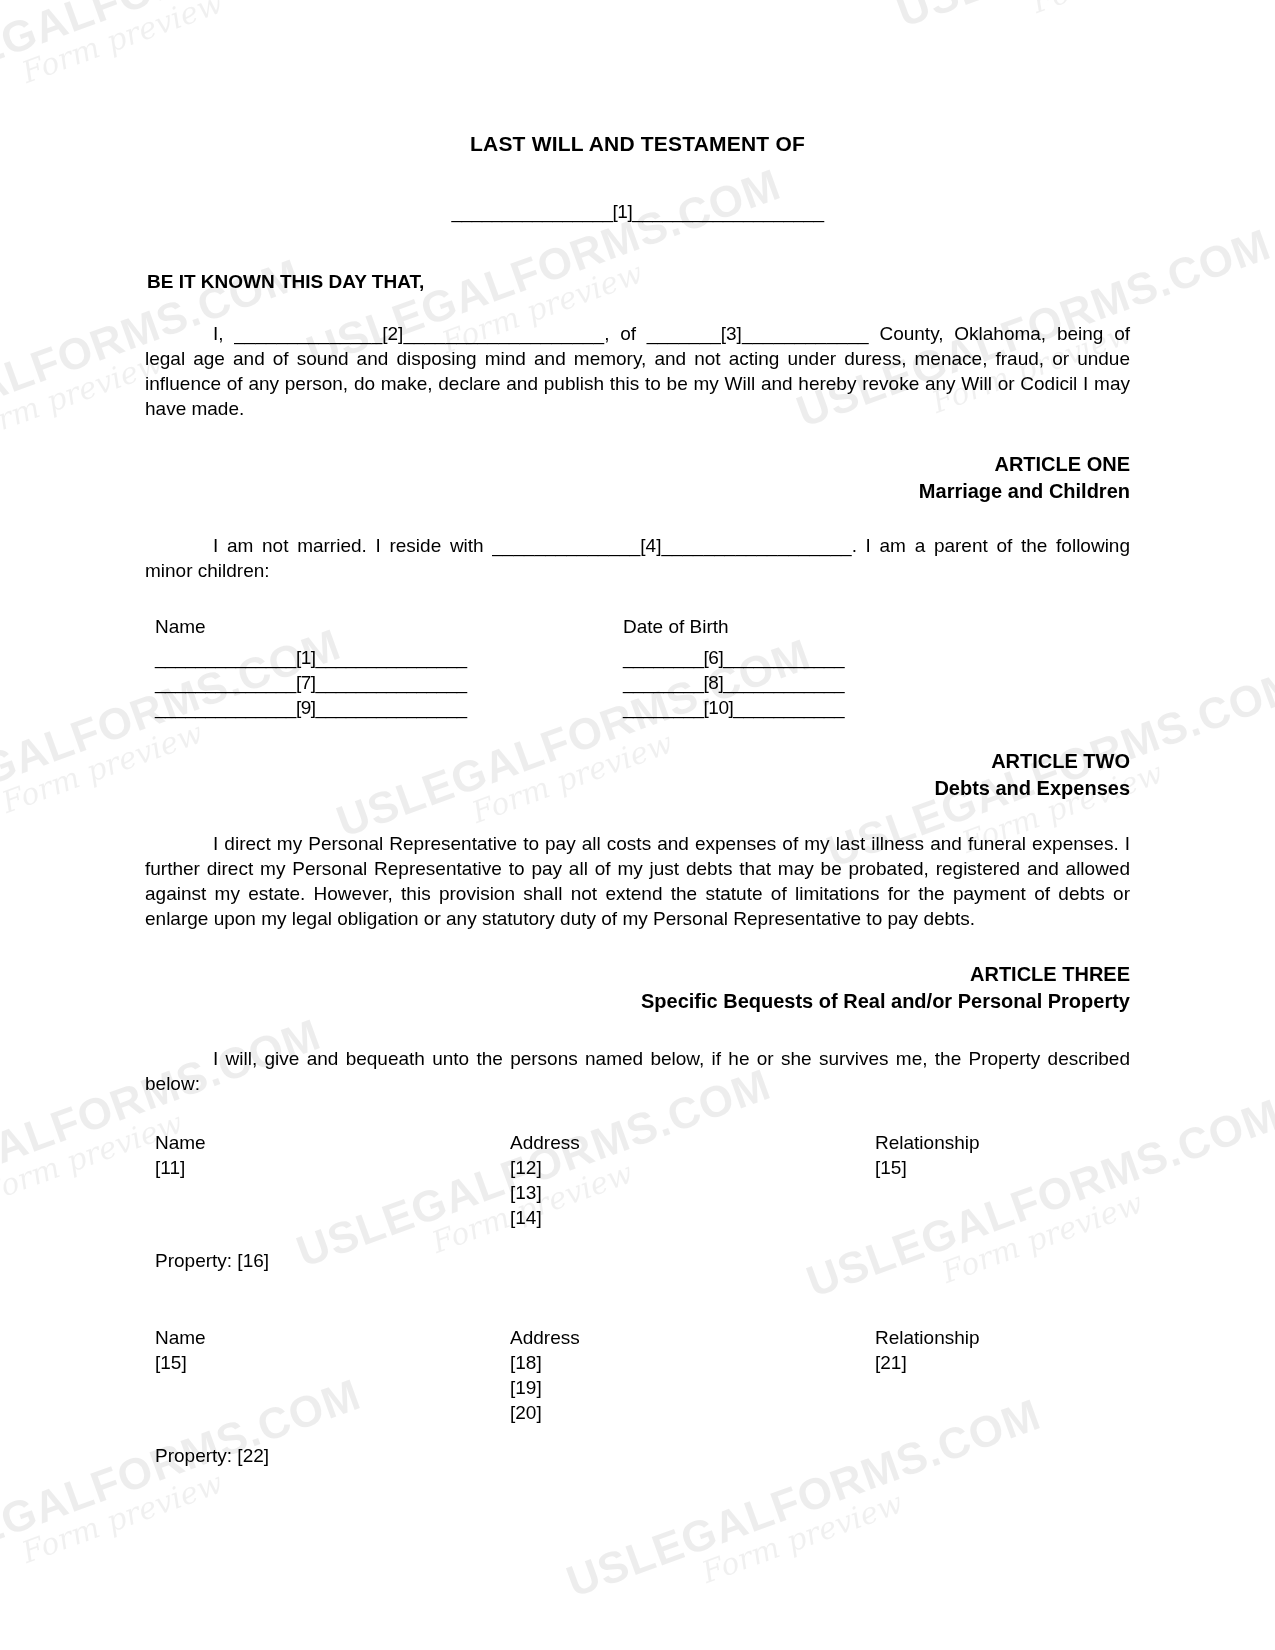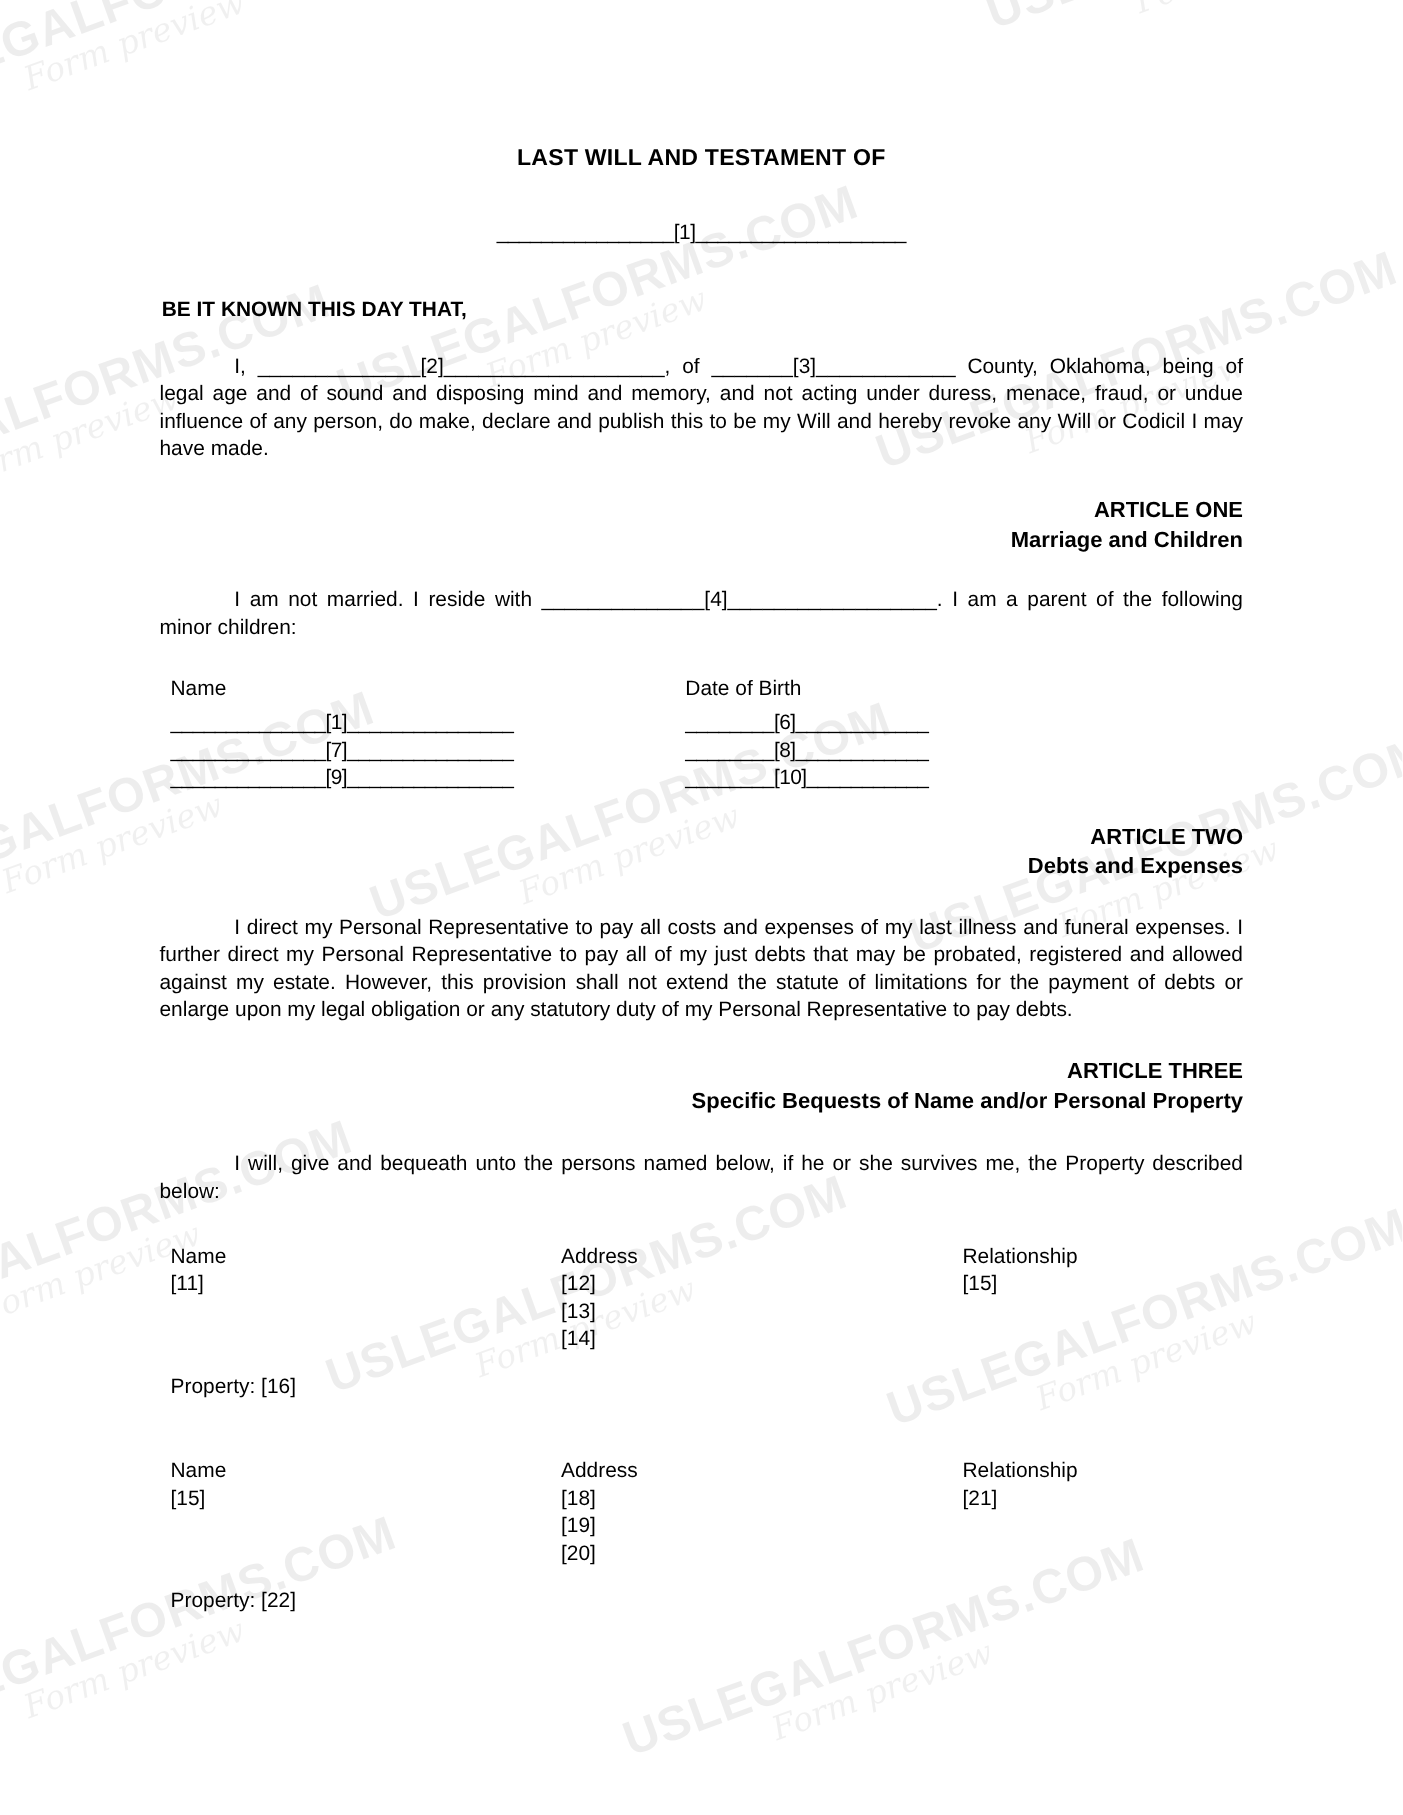--- a/index.html
+++ b/index.html
@@ -262,21 +262,21 @@
 
     <h2 class="article-head art2-head">
       <span>ARTICLE TWO</span><br>
       <span>Debts and Expenses</span>
     </h2>
 
     <p class="para p-art2"><span class="indent"></span><span>I direct my Personal Representative to pay all costs and expenses of my last illness and funeral expenses.  I further direct my Personal Representative to pay all of my just debts that may be probated, registered and allowed against my estate.  However, this provision shall not extend the statute of limitations for the payment of debts or enlarge upon my legal obligation or any statutory duty of my Personal Representative to pay debts.</span></p>
 
     <h2 class="article-head art3-head">
       <span>ARTICLE THREE</span><br>
-      <span>Specific Bequests of Name and/or Personal Property</span>
+      <span>Specific Bequests of Real and/or Personal Property</span>
     </h2>
 
     <p class="para p-art3"><span class="indent"></span><span>I will, give and bequeath unto the persons named below, if he or she survives me, the Property described below:</span></p>
 
     <div class="bequest bequest-1">
       <div class="bq-name">
         <p class="bq-col-head">Name</p>
         <p class="bq-val">[11]</p>
       </div>
       <div class="bq-addr">

